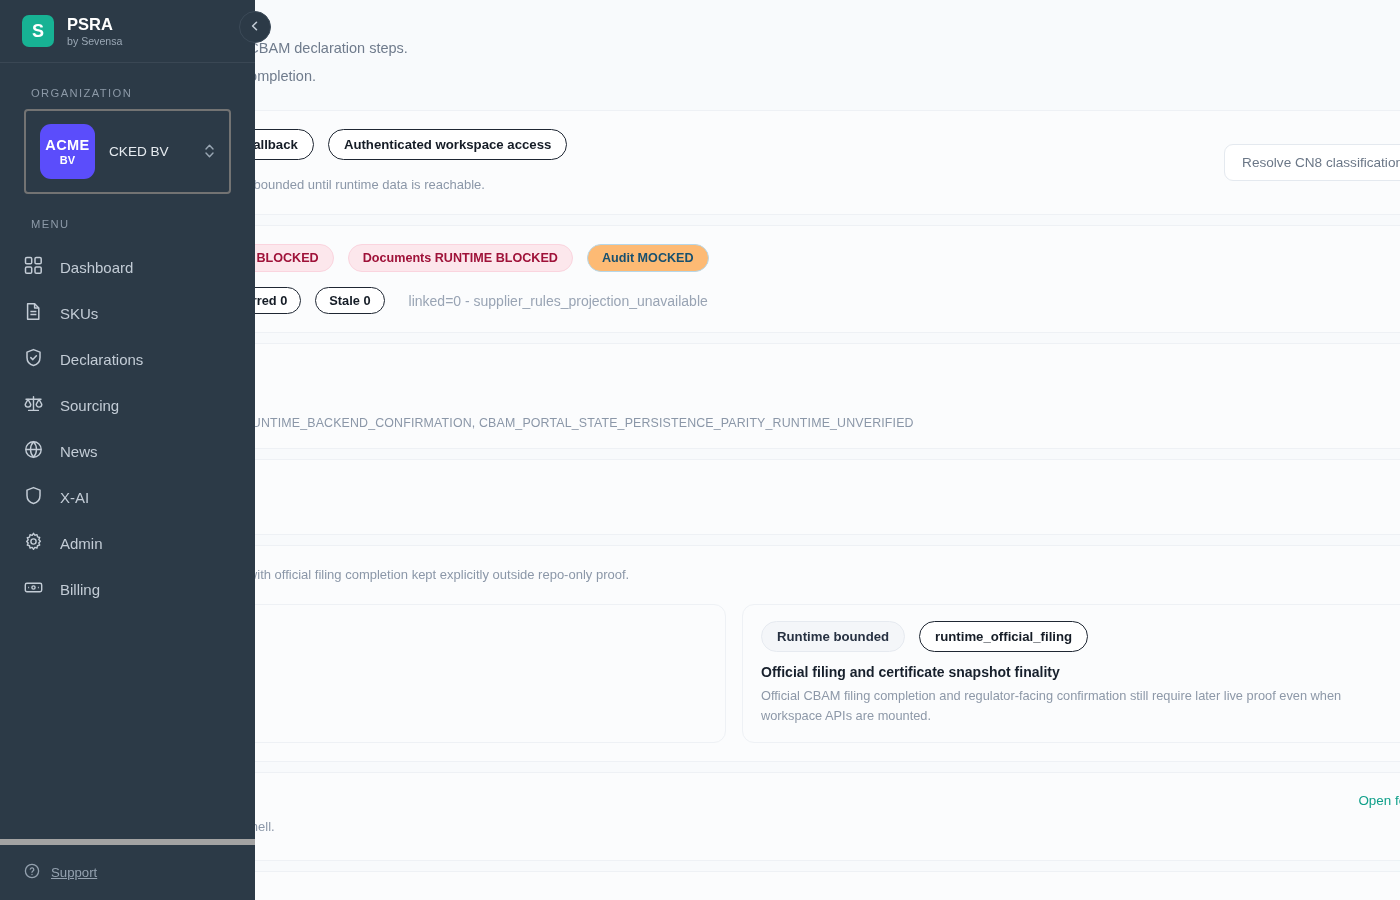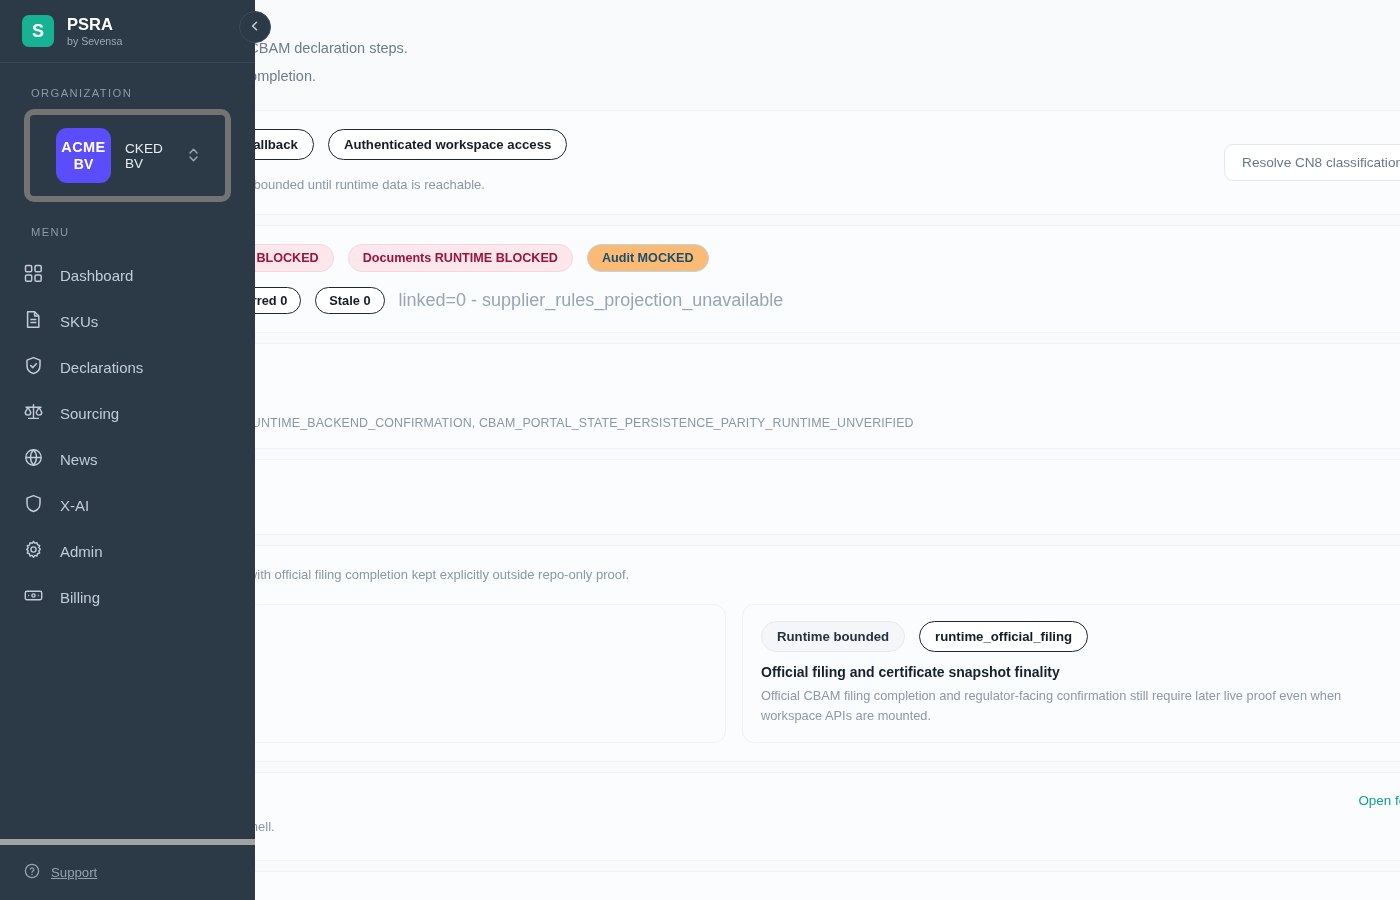--- a/index.html
+++ b/index.html
@@ -63,21 +63,21 @@
     font-size: 12.6px;
     font-weight: 700;
     padding: 6px 14px;
     white-space: nowrap;
   }
   .badge.danger { background: #fce7ec; color: #9f1239; border: 1px solid #fad4de; }
   .badge.info   { background: #fdba74; color: #17506f; border: 1px solid #b6d7e9; }
 
   .row-between { display: flex; align-items: center; justify-content: space-between; gap: 16px; }
   .muted { font-size: 13px; color: #8b97a8; line-height: 22px; }
-  .muted-sm { font-size: 18px; color: #99a4b4; }
+  .muted-sm { font-size: 14px; color: #99a4b4; margin-left: 10px; }
   .mono-chain { font-size: 13px; color: #7d8899; letter-spacing: .1px; }
   .mono-chain .accent { color: #64748b; }
   .flags { font-size: 12.4px; color: #8b97a8; letter-spacing: .15px; }
 
   .sect-title { font-size: 15px; font-weight: 700; color: #111826; }
 
   .btn-ghost {
     border: 1px solid #e4e9ef;
     background: #ffffff;
     border-radius: 9px;
@@ -128,33 +128,33 @@
   }
   .brand-name { color: #ffffff; font-size: 16.5px; font-weight: 700; line-height: 18px; }
   .brand-sub { color: #9aa7b4; font-size: 10.6px; margin-top: 2px; }
 
   .sb-label {
     color: #8c99a7; font-size: 11.2px; letter-spacing: 1.4px;
     padding: 24px 24px 10px 31px;
   }
   .org-box {
     margin: 0 24px;
-    border: 6px solid #737373;
-    border-radius: 10px;
-    padding: 13px 26px;
+    border: 2px solid #737373;
+    border-radius: 4px;
+    padding: 13px 14px;
     display: flex; align-items: center; gap: 14px;
   }
   .org-av {
     width: 55px; height: 55px; border-radius: 11px;
     background: #5b4dfb;
     display: flex; flex-direction: column; align-items: center; justify-content: center;
     color: #fff;
   }
   .org-av-t { font-size: 14.5px; font-weight: 700; letter-spacing: .4px; }
-  .org-av-s { font-size: 14px; font-weight: 700; margin-top: 1px; }
+  .org-av-s { font-size: 11px; font-weight: 700; margin-top: 1px; }
   .org-name { color: #e6ebf0; font-size: 13.6px; flex: 1; }
   .chev-ud { color: #9aa7b4; font-size: 13px; line-height: 11px; text-align: center; }
 
   .nav { margin-top: 4px; }
   .nav-item {
     display: flex; align-items: center; gap: 17px;
     padding: 12px 24px;
     color: #c3ccd6;
     font-size: 15px;
     cursor: pointer;

